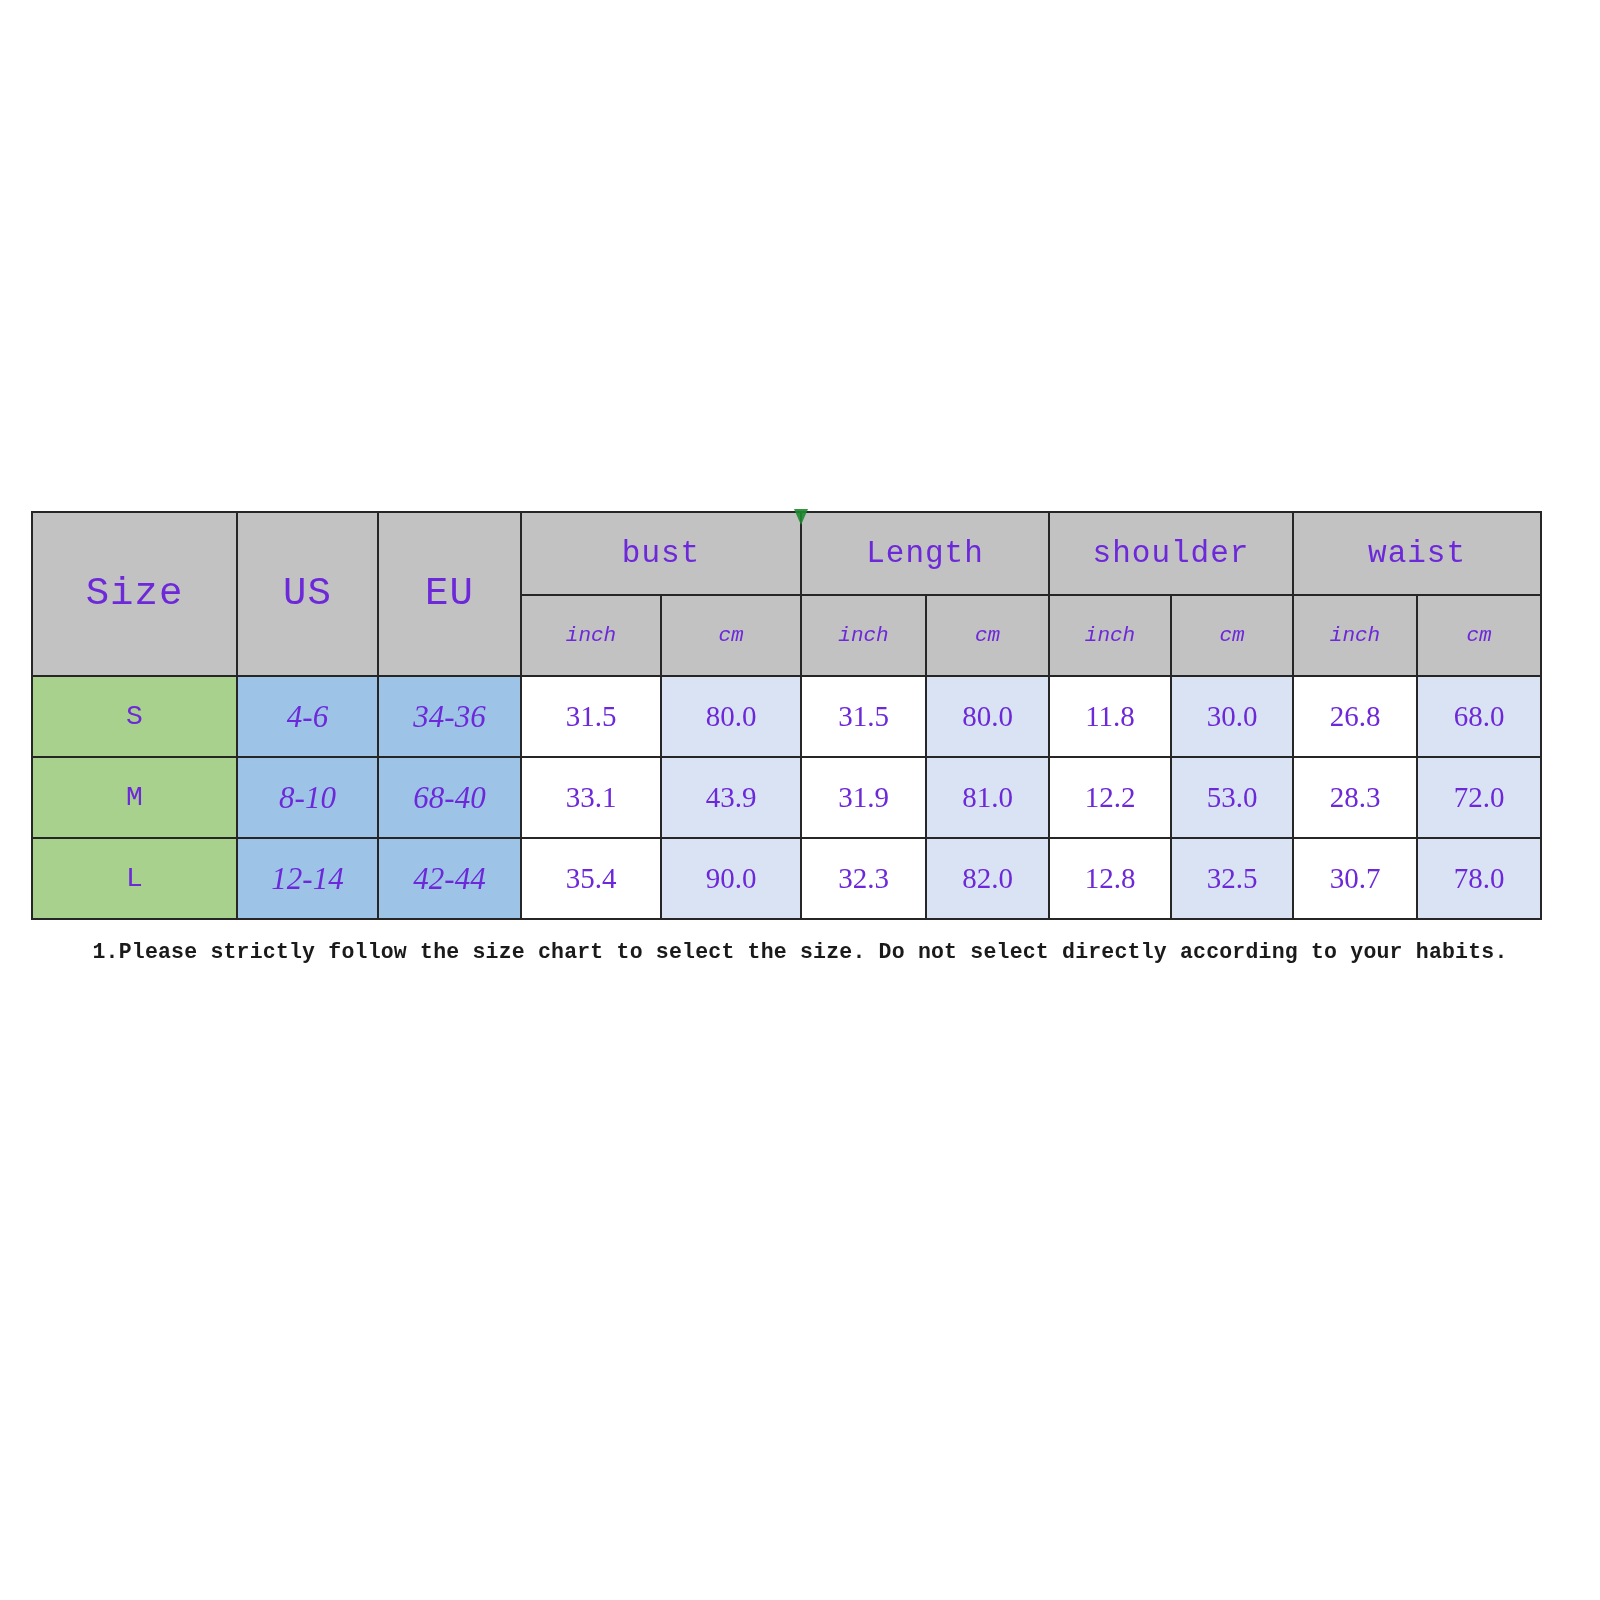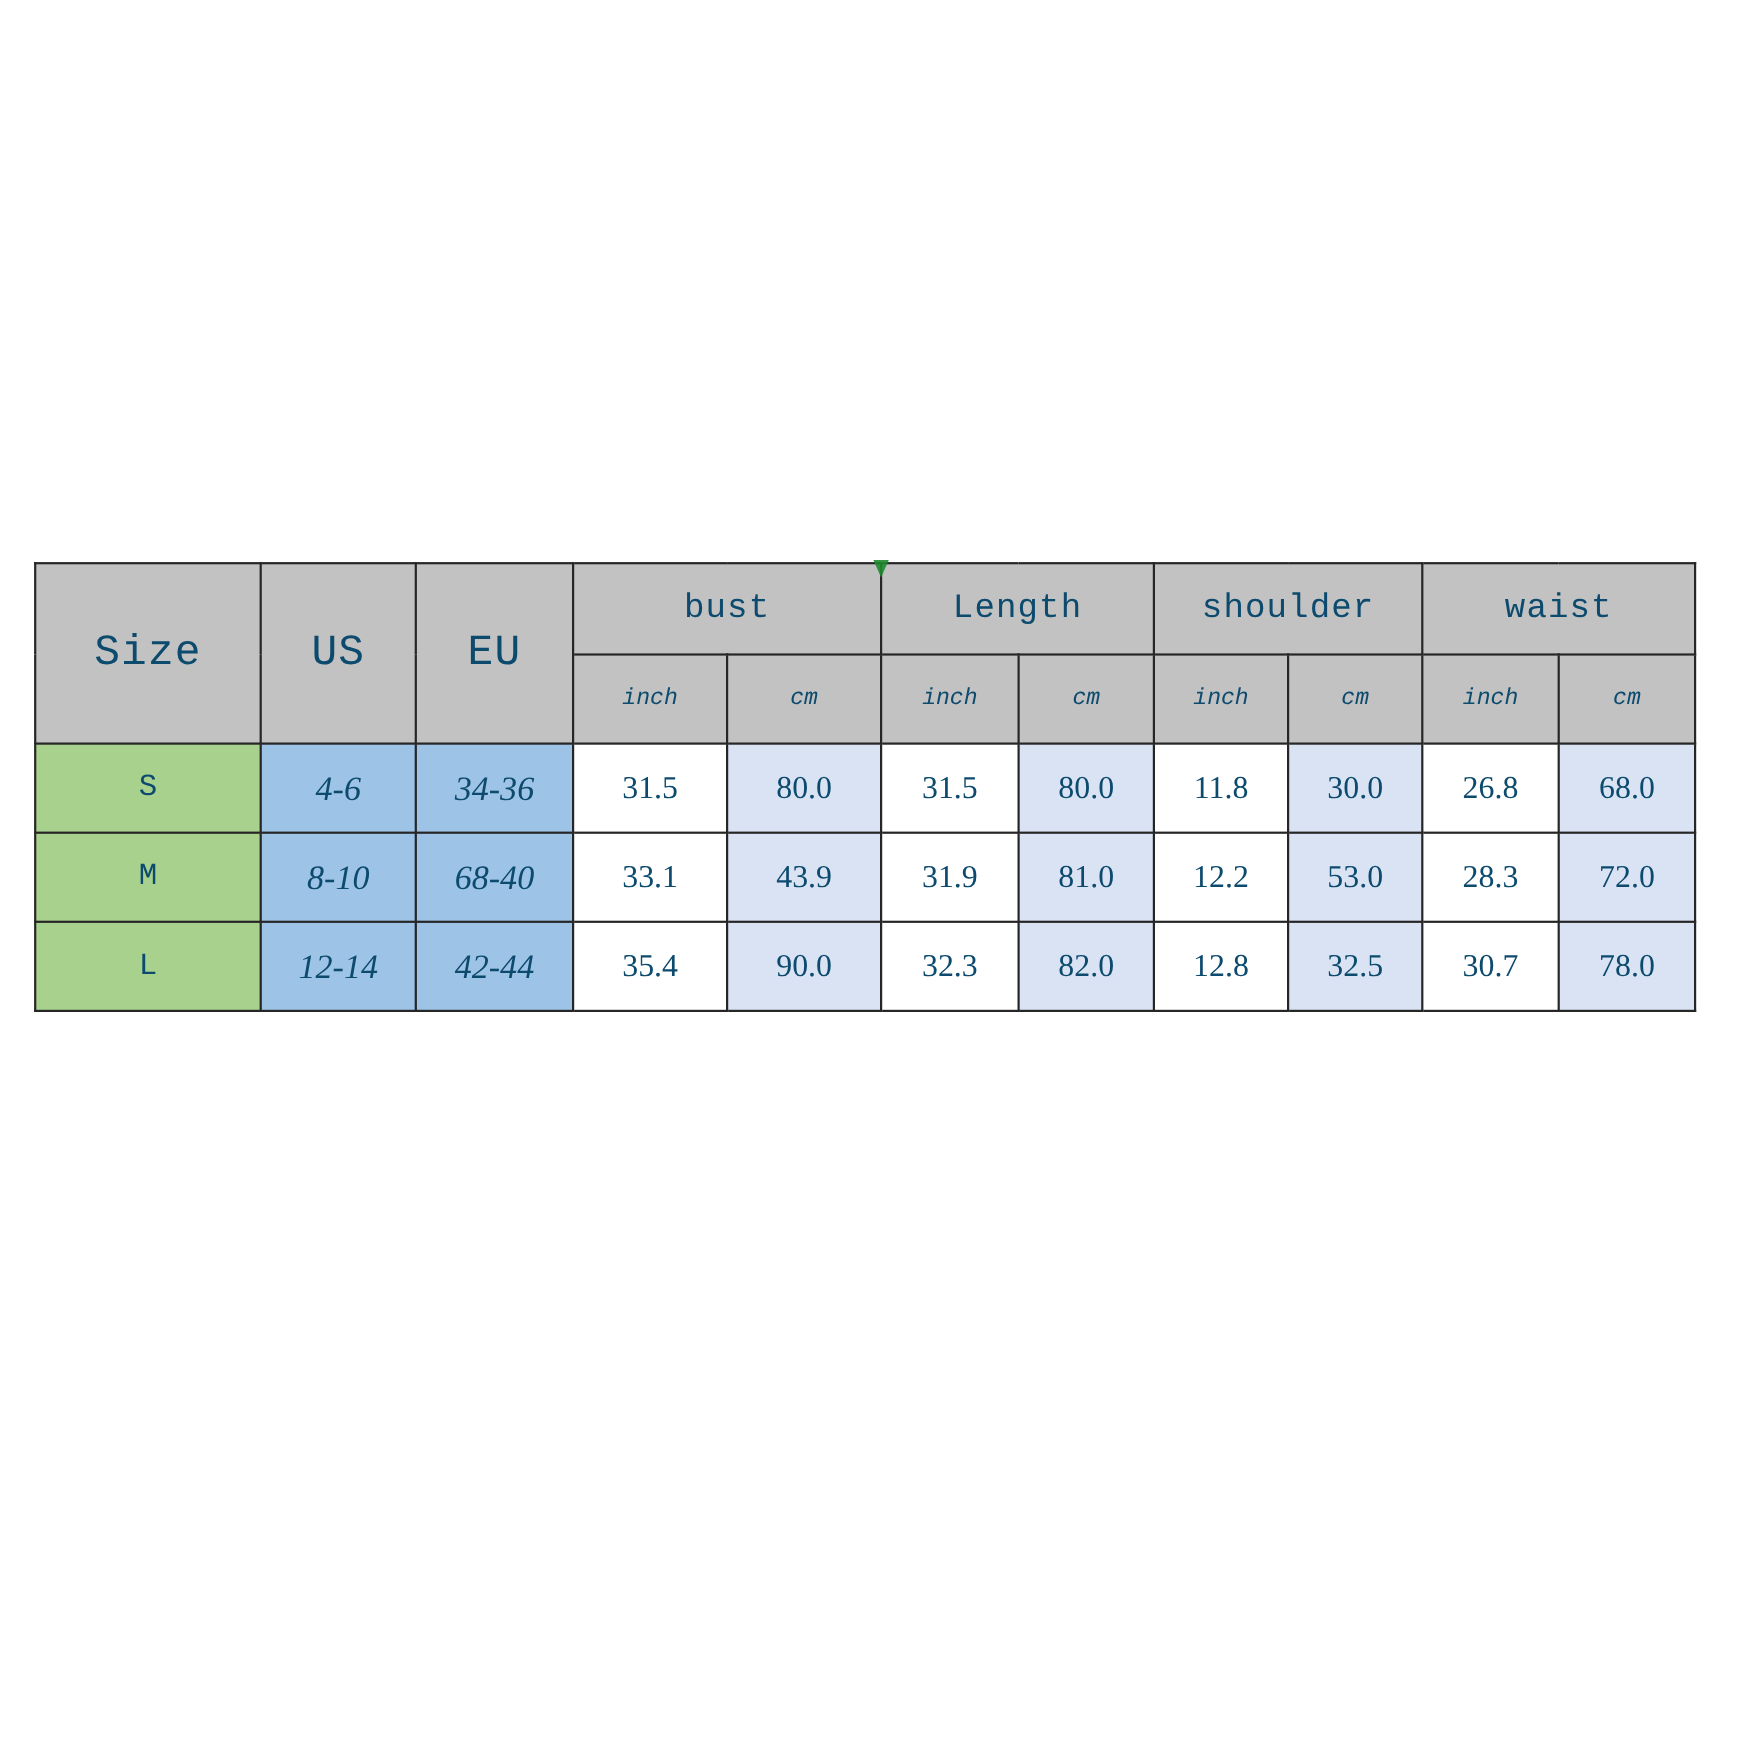--- a/index.html
+++ b/index.html
@@ -35,21 +35,21 @@
     background: #ffffff;
   }
 
   table.size-chart td,
   table.size-chart th {
     border: 2px solid #262626;
     text-align: center;
     vertical-align: middle;
     padding: 0;
     font-weight: normal;
-    color: #0c4a6e;
+    color: #6d28d9;
   }
 
   
   .hdr {
     background: #c2c2c2;
     font-family: "Liberation Mono", "DejaVu Sans Mono", monospace;
     font-size: 39px;
     letter-spacing: 1px;
     height: 160px;
   }
@@ -203,14 +203,15 @@
           <td class="cell-cm">32.5</td>
           <td class="cell-inch">30.7</td>
           <td class="cell-cm">78.0</td>
         </tr>
       </tbody>
     </table>
   </div>
 
   <div id="green-artifact"></div>
 
+  <div class="note" id="note-1">1.Please strictly follow the size chart to select the size. Do not select directly according to your habits.</div>
 
 </div>
 
 </body></html>

